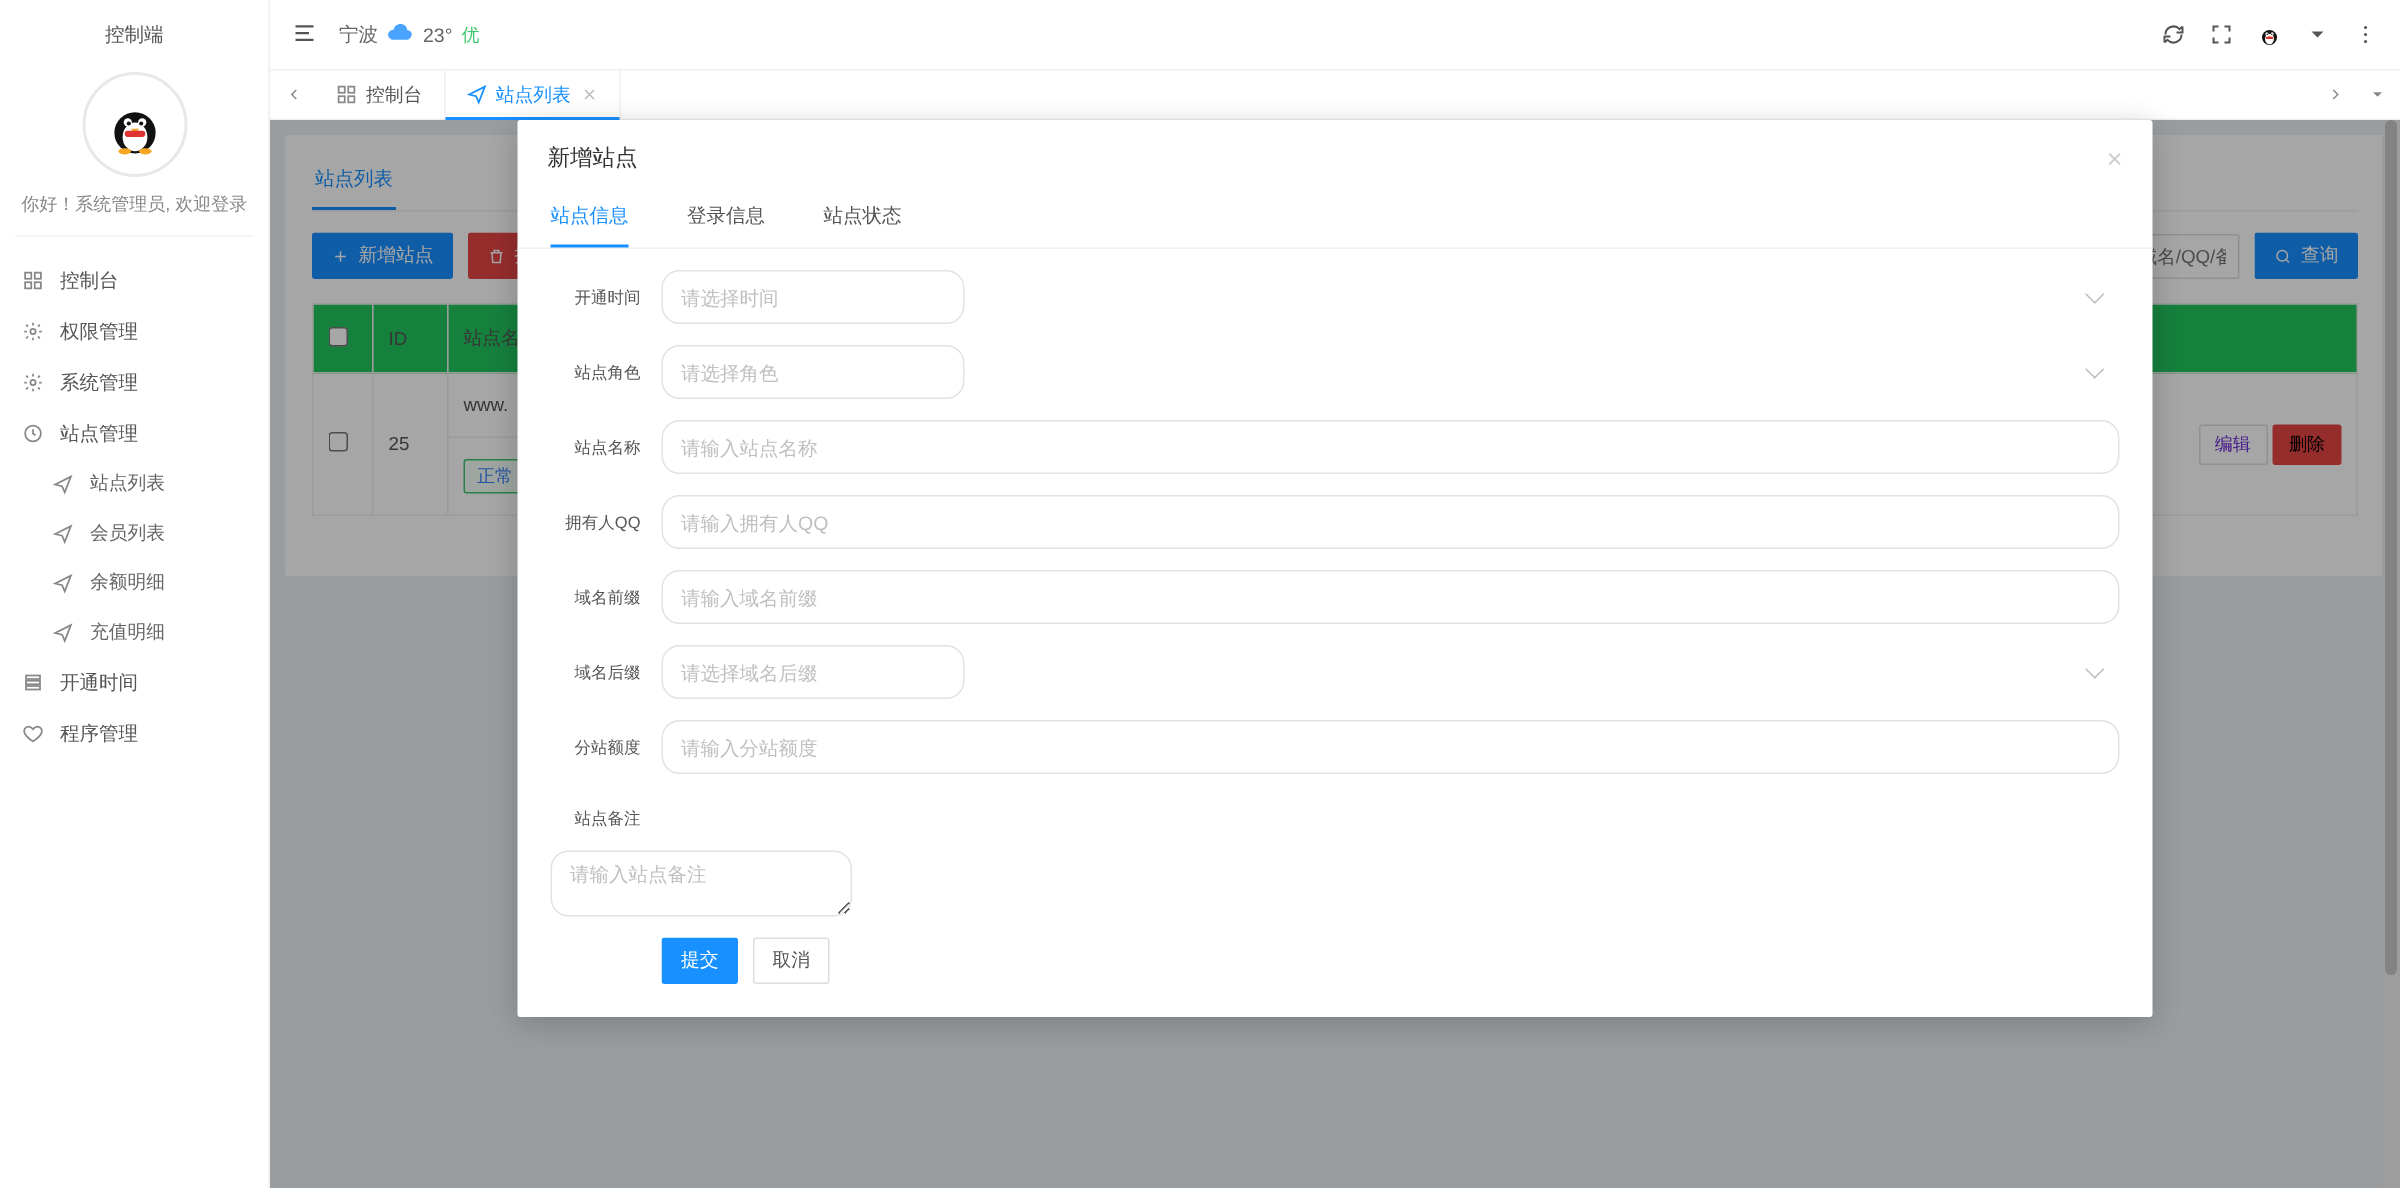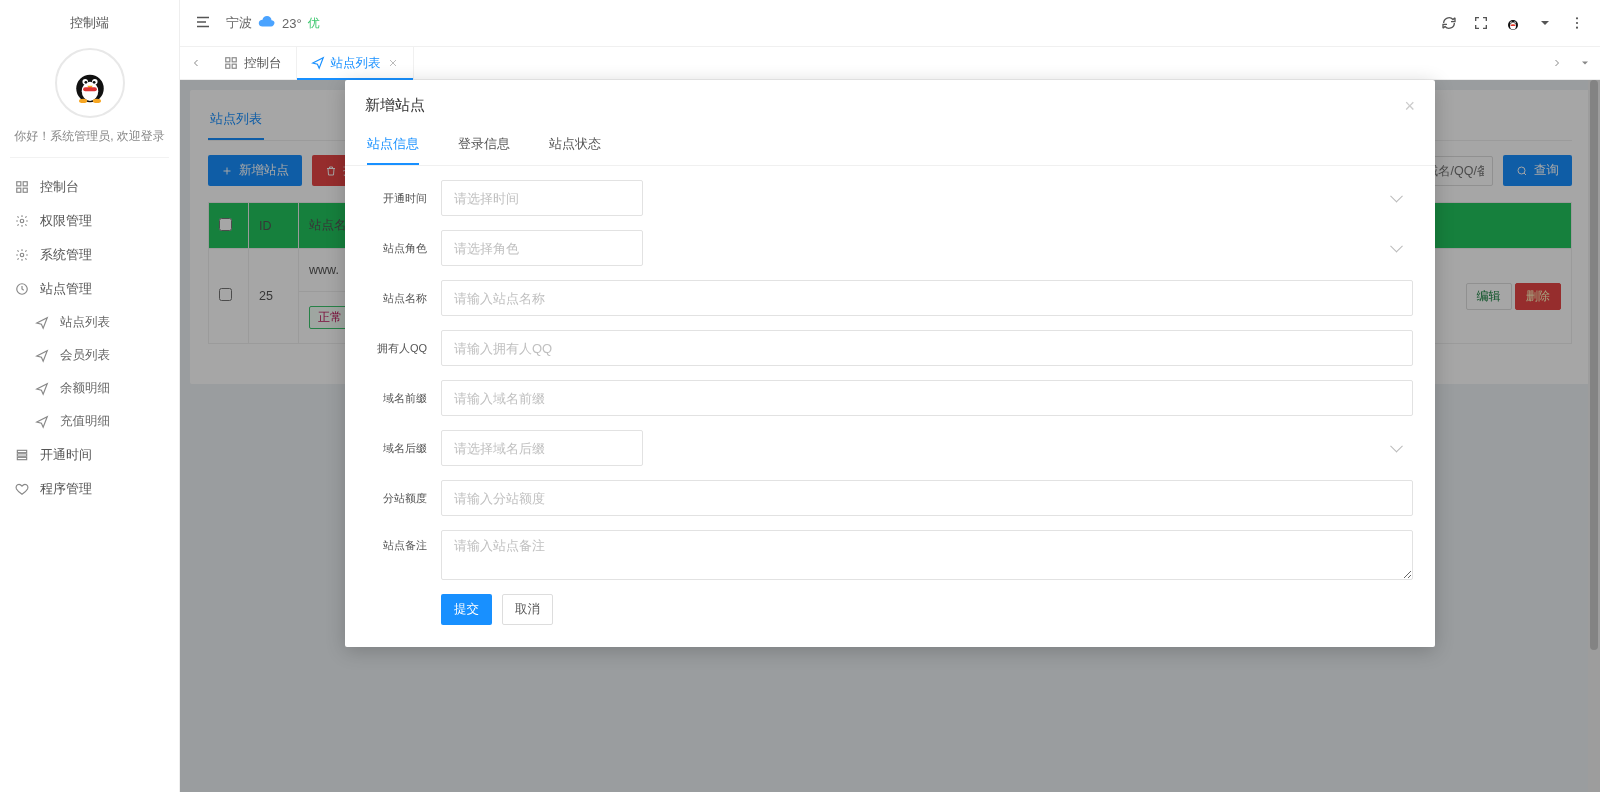--- a/index.html
+++ b/index.html
@@ -57,37 +57,37 @@
   .btn.default { background:#fff; color:#555; border-color:#ddd;}
   .btn svg { width:12px; height:12px;}
   .toolbar-spacer { flex:1;}
   .kw-label { color:#666; font-size:12.5px;}
   .kw-input { border:1px solid #ddd; border-radius:2px; height:30px; width:130px; padding:0 8px; font-size:12.5px; color:#333;}
   .btn-search { background:#1890ff; color:#fff; }
 
   table.data { width:100%; border-collapse:collapse; font-size:12.5px;}
   table.data th, table.data td { border:1px solid #eee; padding:14px 10px; text-align:left; color:#555; }
   table.data th { background:#22c55e; font-weight:500; }
-  .badge-green { display:inline-block; padding:2px 8px; border:1px solid #3cc76e; color:#be185d; border-radius:2px; font-size:12px;background:#f5fff8;}
-  .act-btn { display:inline-block; padding:4px 10px; border-radius:2px; font-size:12px; border:1px solid #ddd; background:#fff; color:#15803d; cursor:pointer;}
-  .act-btn.danger { background:#e64545; border-color:#e64545; color:#fef9c3;}
+  .badge-green { display:inline-block; padding:2px 8px; border:1px solid #3cc76e; color:#3b82f6; border-radius:2px; font-size:12px;background:#f5fff8;}
+  .act-btn { display:inline-block; padding:4px 10px; border-radius:2px; font-size:12px; border:1px solid #ddd; background:#fff; color:#6d28d9; cursor:pointer;}
+  .act-btn.danger { background:#e64545; border-color:#e64545; color:#000000;}
 
   
   .modal-mask { position:absolute; left:180px; right:0; top:80px; bottom:0; background:rgba(0,0,0,0.35); display:flex; align-items:flex-start; justify-content:center; padding-top:0;}
   .modal { width:1090px; max-width:1090px; background:#fff; border-radius:2px; margin-top:0; box-shadow:0 4px 20px rgba(0,0,0,0.2); display:flex; flex-direction:column;}
   .modal-header { padding:16px 20px 12px; display:flex; align-items:center; justify-content:space-between;}
   .modal-title { font-size:15px; color:#333;}
   .modal-close { color:#ccc; cursor:pointer; font-size:18px; line-height:1;}
   .modal-tabs { display:flex; gap:39px; padding:0 22px; border-bottom:1px solid #f0f0f0;}
   .modal-tab { padding:8px 0 10px; font-size:13px; color:#555; cursor:pointer; border-bottom:2px solid transparent;}
   .modal-tab.active { color:#1890ff; border-bottom-color:#1890ff;}
   .modal-body { padding:14px 22px 22px; overflow:auto;}
   .form-row { display:flex; align-items:center; margin-bottom:14px; gap:14px;}
   .form-label { width:60px; flex:none; text-align:right; color:#555; font-size:11px;}
-  .form-input, .form-select, .form-textarea { flex:1; border:1px solid #e2e2e2; border-radius:2px; height:36px; padding:6px 12px; font-size:13px; color:#333; background:#fff;}
+  .form-input, .form-select, .form-textarea { flex:1; border:1px solid #e2e2e2; border-radius:12px; height:36px; padding:6px 12px; font-size:13px; color:#333; background:#fff;}
   .form-select { appearance:none; background:#fff; position:relative;}
   .select-wrap { flex:1; position:relative;}
   .select-wrap::after { content:""; position:absolute; right:12px; top:50%; width:8px; height:8px; border-right:1px solid #bbb; border-bottom:1px solid #bbb; transform:translateY(-70%) rotate(45deg); pointer-events:none;}
   .form-textarea { height:50px; resize:vertical; font-family:inherit;}
   .form-input::placeholder, .form-textarea::placeholder, .form-select.placeholder-shown { color:#c0c0c0;}
   .modal-footer-inline { display:flex; gap:10px; padding-left:74px; margin-top:6px;}
 
   .scrollbar-fake { position:absolute; right:0; top:80px; bottom:0; width:12px; background:#f1f1f1;}
   .scrollbar-thumb { position:absolute; left:2px; right:2px; top:0; height:80%; background:#c9c9c9; border-radius:4px;}
 </style>
@@ -404,21 +404,21 @@
         <input class="form-input" placeholder="请输入域名前缀" style="">
       </div>
       <div class="form-row">
         <div class="form-label">域名后缀</div>
         <div class="select-wrap"><input class="form-input form-select placeholder-shown" readonly="" placeholder="请选择域名后缀" style=""></div>
       </div>
       <div class="form-row">
         <div class="form-label">分站额度</div>
         <input class="form-input" placeholder="请输入分站额度" style="">
       </div>
-      <div class="form-row" style="align-items:flex-start;">
+      <div class="form-row" style="align-items:flex-start;flex-direction:column;">
         <div class="form-label" style="padding-top:8px;">站点备注</div>
         <textarea class="form-textarea" placeholder="请输入站点备注" style=""></textarea>
       </div>
 
       <div class="modal-footer-inline">
         <span class="btn primary">提交</span>
         <span class="btn default">取消</span>
       </div>
     </div>
   </div>

